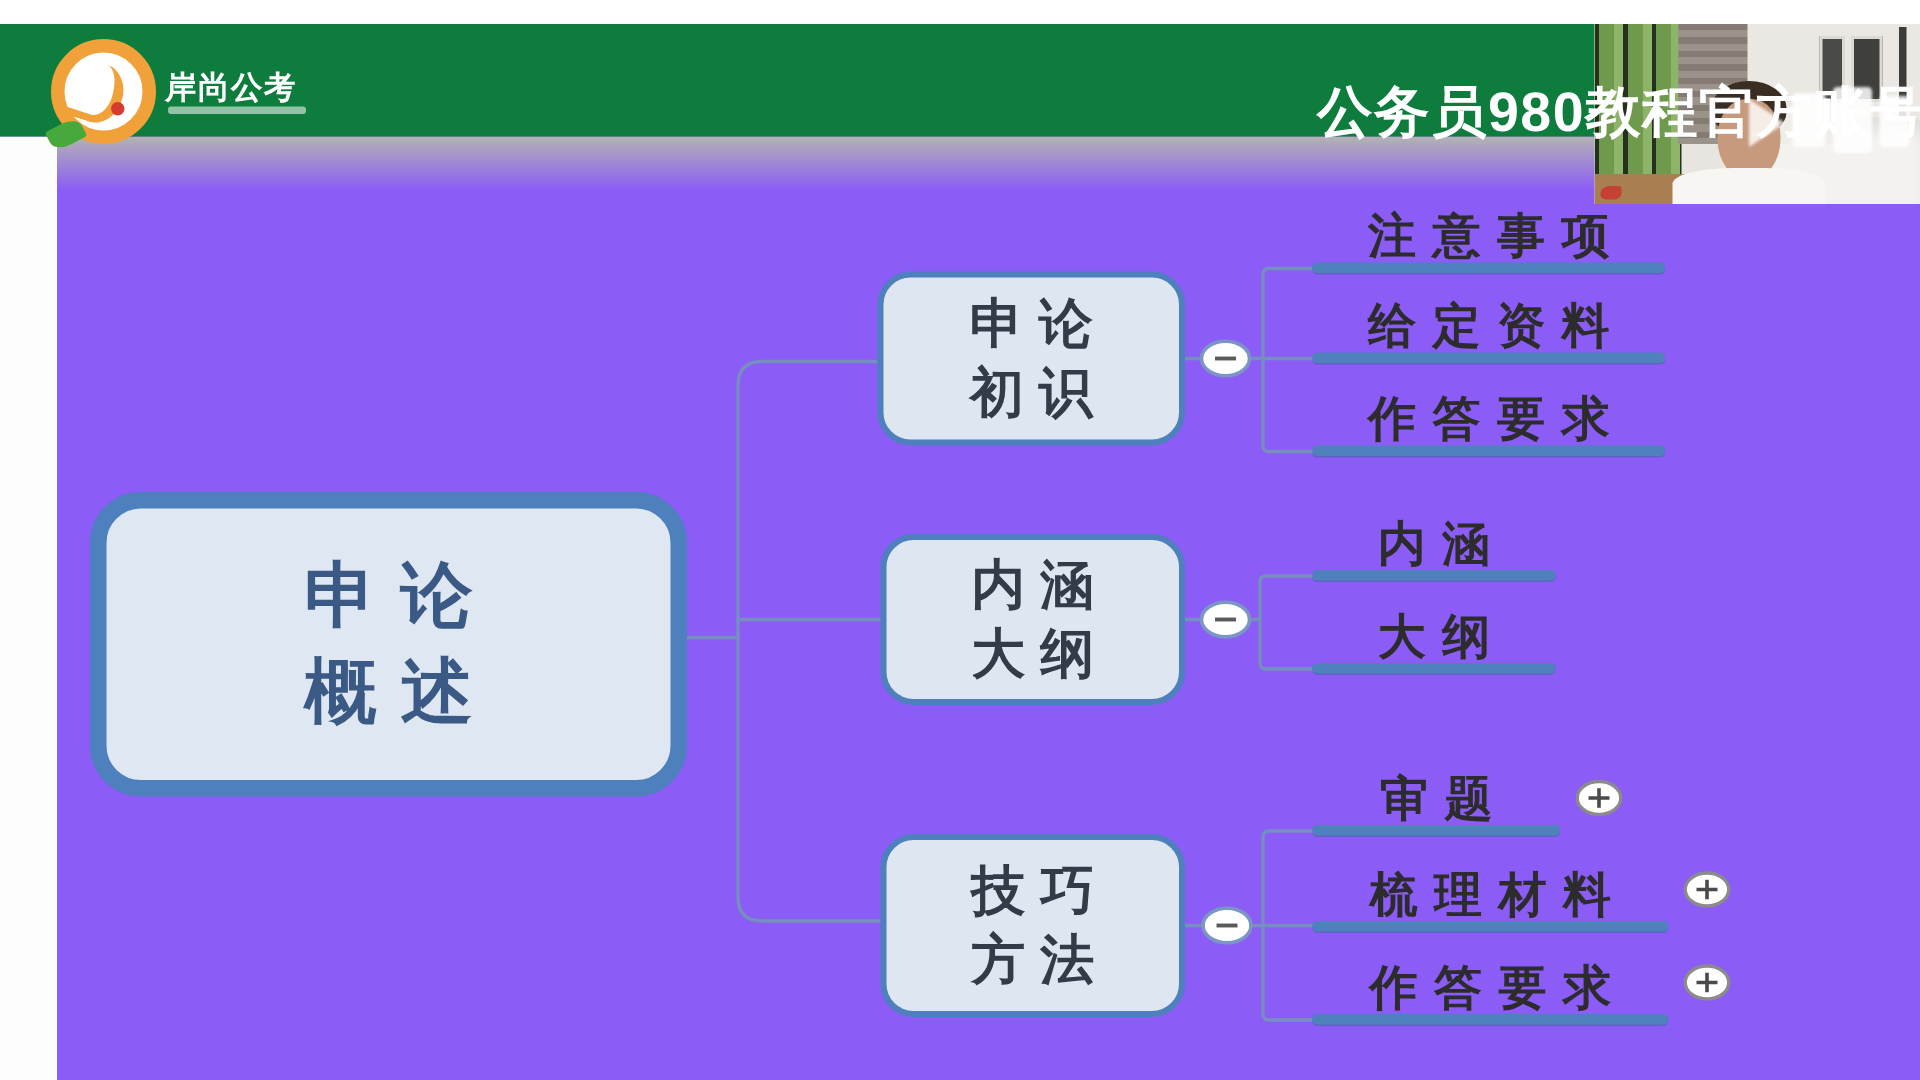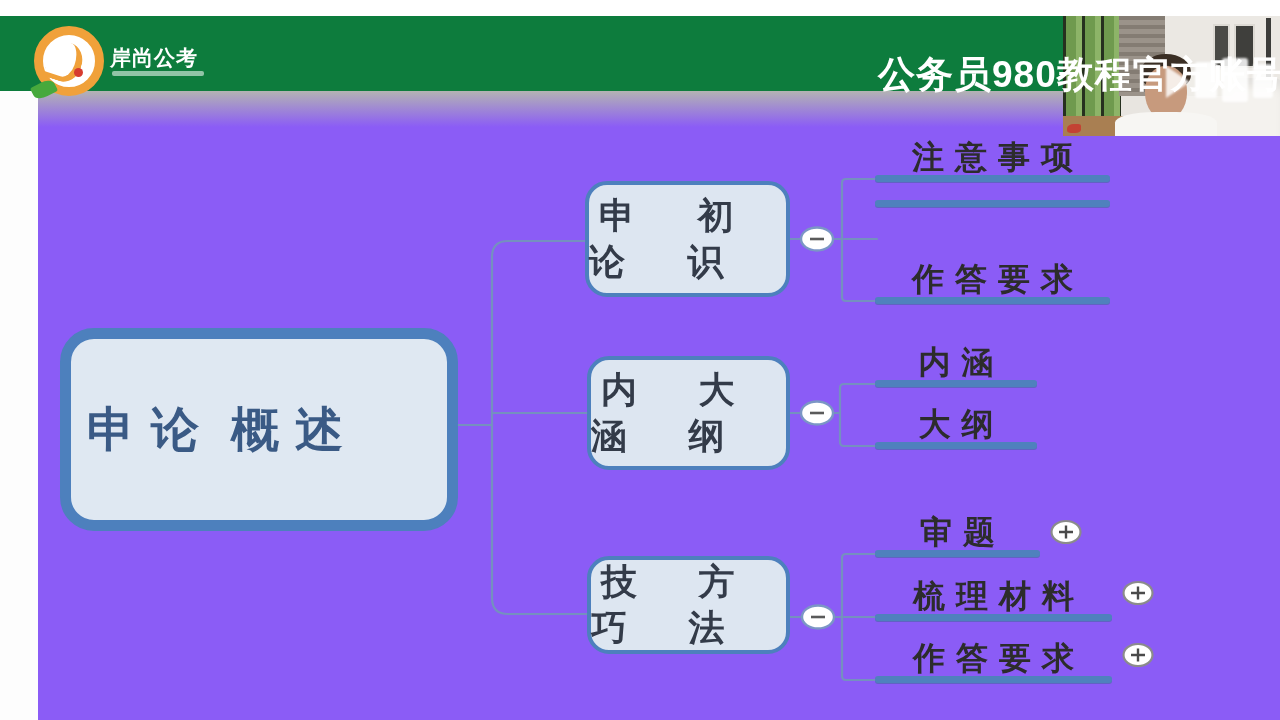--- a/index.html
+++ b/index.html
@@ -55,21 +55,21 @@
   .wm-blocks { position:absolute; left:132px; top:42px; width:80px; height:46px; filter:blur(1.2px); }
   .wm-blocks span { position:absolute; background:rgba(255,255,255,0.85); border-radius:3px; }
   .wm-b1 { left:0; top:4px; width:22px; height:36px; }
   .wm-b2 { left:27px; top:0; width:26px; height:44px; }
   .wm-b3 { left:58px; top:6px; width:20px; height:34px; }
 
   
   .mindmap { position:absolute; left:0; top:0; width:1280px; height:720px; z-index:2; }
   .connector-svg { position:absolute; left:0; top:0; width:1280px; height:720px; }
 
-  .node { position:absolute; display:flex; flex-direction:row; align-items:center; 
+  .node { position:absolute; display:flex; flex-direction:column; align-items:center; justify-content:center;
     background:#dde6f1; border:4px solid #4d80bd; border-radius:22px; }
   .node-line { font-weight:700; color:#333b49; font-size:36px; letter-spacing:10px; line-height:1.28;
     text-indent:10px; }
   .root-node { background:#dfe8f2; border:11px solid #4d80bd; border-radius:34px; }
   .root-node .node-line { font-size:48px; letter-spacing:16px; color:#3a5a85; line-height:1.32; text-indent:16px; }
 
   .leaf { position:absolute; }
   .leaf-label { height:35px; line-height:35px; text-align:center; font-size:32px; font-weight:700;
     color:#2c2c2c; letter-spacing:11px; text-indent:11px; white-space:nowrap; }
   .leaf-bar { height:7px; background:#4f81bd; border-radius:3px; box-shadow:0 1px 0 rgba(63,103,153,0.55); }
@@ -161,30 +161,31 @@
     <div class="node" style="left:585px; top:165px; width:205px; height:116px;">
       <div class="node-line">申论</div>
       <div class="node-line">初识</div>
     </div>
 
     <div class="node" style="left:587px; top:340px; width:203px; height:114px;">
       <div class="node-line">内涵</div>
       <div class="node-line">大纲</div>
     </div>
 
-    <div class="node" style="left:587px; top:540px; width:203px; height:98px;font-family:Liberation Serif, serif;">
+    <div class="node" style="left:587px; top:540px; width:203px; height:122px;font-family:Liberation Serif, serif;">
       <div class="node-line">技巧</div>
       <div class="node-line">方法</div>
     </div>
 
     <div class="leaf" style="left:875px; top:124px; width:235px;">
       <div class="leaf-label">注意事项</div>
       <div class="leaf-bar"></div>
     </div>
     <div class="leaf" style="left:875px; top:184px; width:235px;">
+      <div class="leaf-label">给定资料</div>
       <div class="leaf-bar"></div>
     </div>
     <div class="leaf" style="left:875px; top:246px; width:235px;">
       <div class="leaf-label">作答要求</div>
       <div class="leaf-bar"></div>
     </div>
 
     <div class="leaf" style="left:875px; top:329px; width:162px;">
       <div class="leaf-label">内涵</div>
       <div class="leaf-bar"></div>

